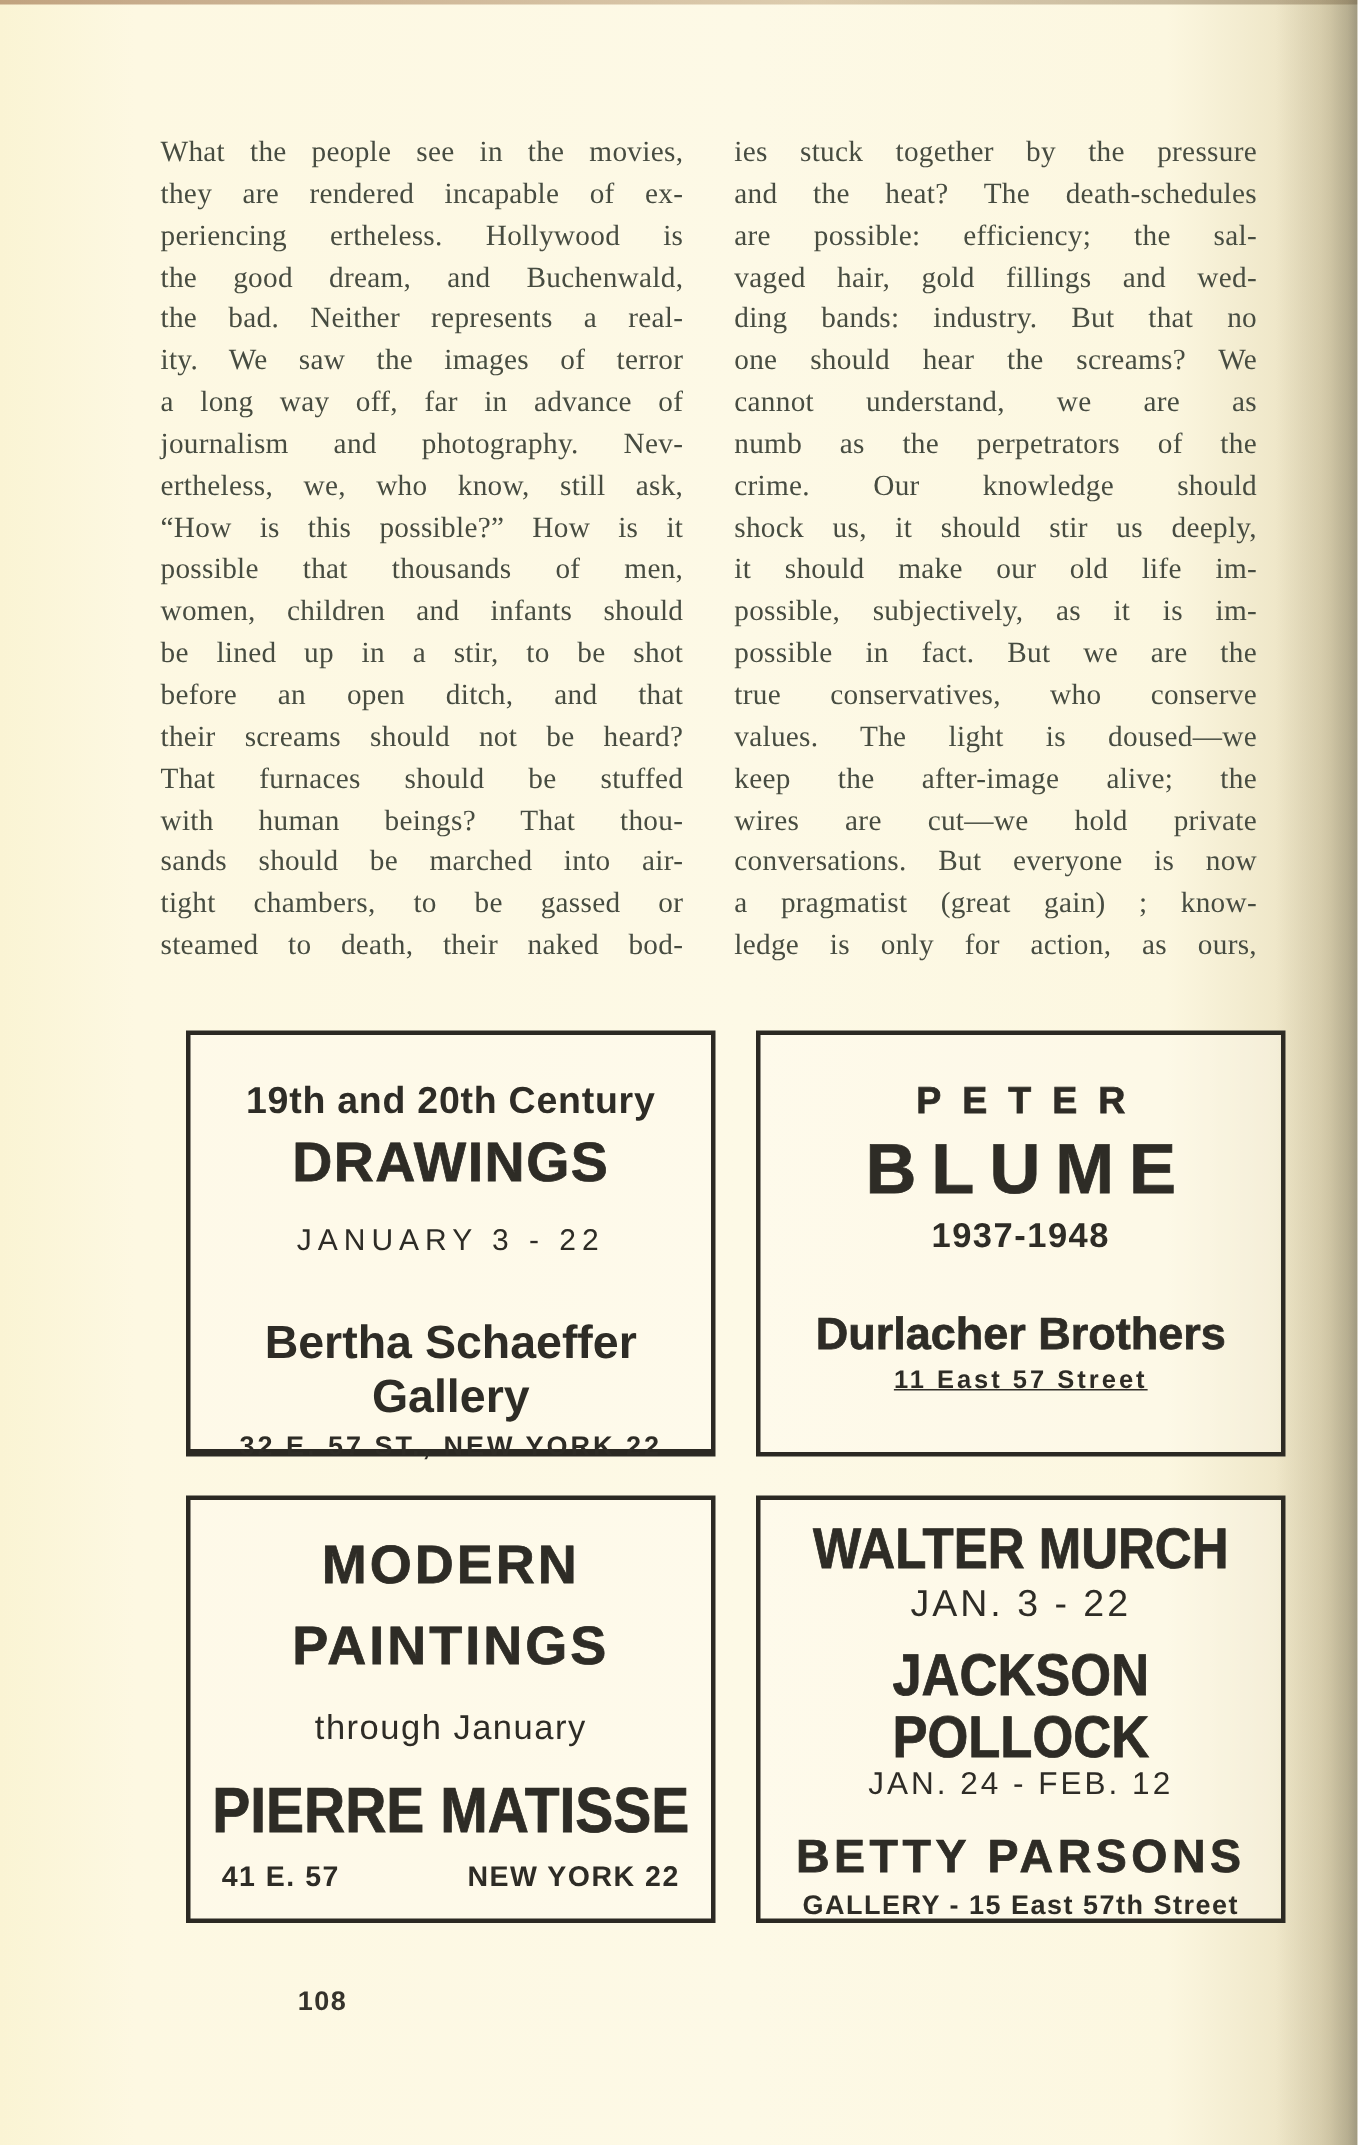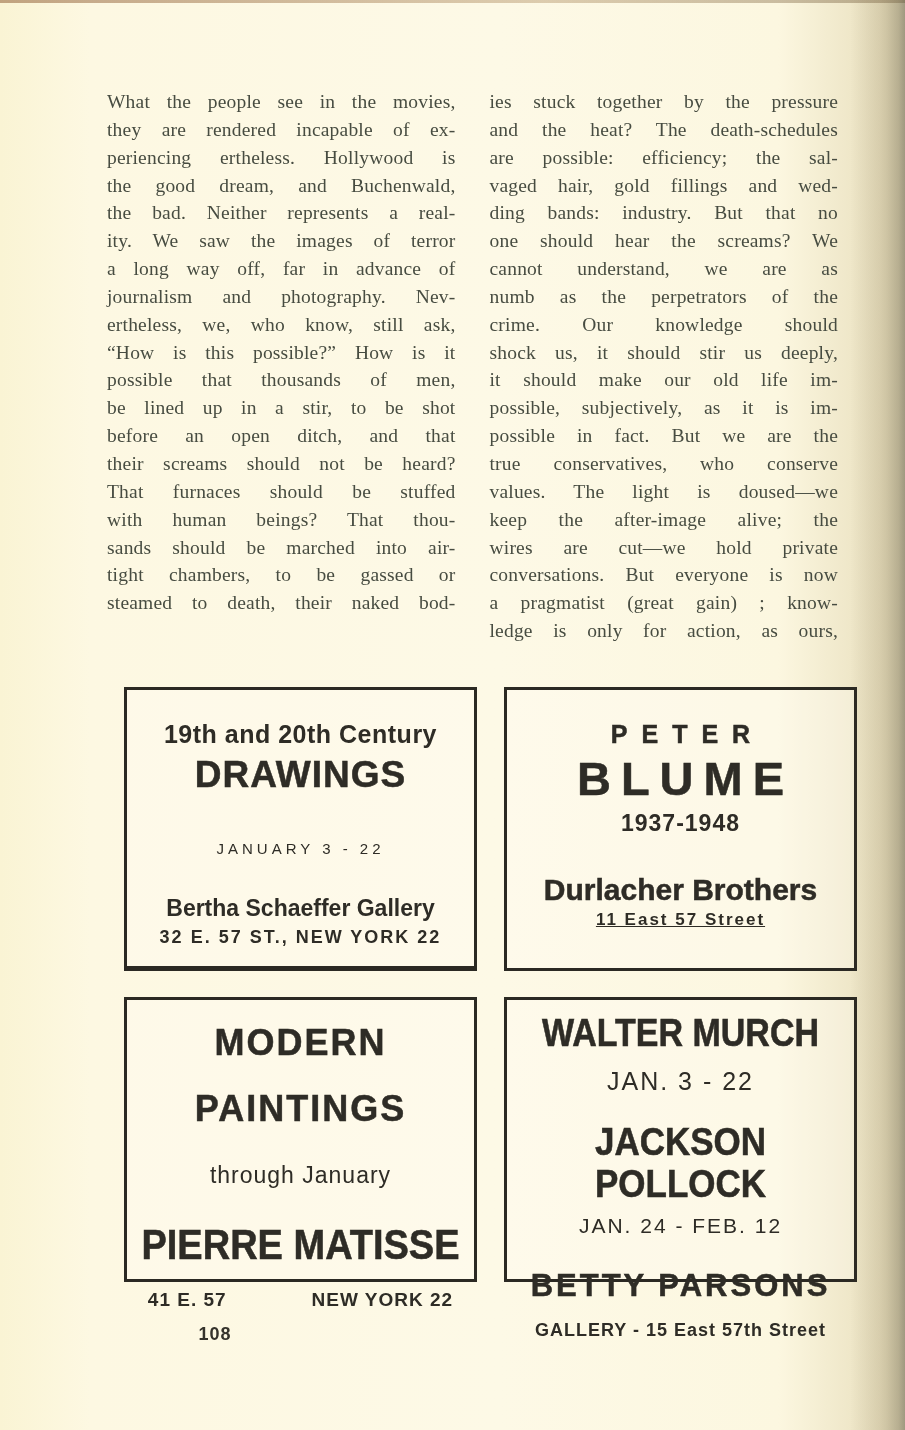--- a/index.html
+++ b/index.html
@@ -47,31 +47,31 @@
     color: #2e2c26;
   }
   .ad {
     border: 3px solid #2b2923;
     background: rgba(255,253,243,.35);
     display: flex; flex-direction: column; align-items: center;
     box-sizing: border-box;
     text-align: center;
   }
   .ad-r1 { height: 284px; }
-  .ad-r2 { height: 285px; gap: 12px; }
+  .ad-r2 { height: 285px; }
   .ad1 { border-bottom-width: 5px; }
   .heavy { font-weight: bold; -webkit-text-stroke: 0.5px currentColor; }
   .bold  { font-weight: bold; }
   .condensed { display:inline-block; transform: scaleY(1.12); letter-spacing: 0px; }
 
   
   .ad1-title   { margin-top: 30px; font-size: 25px; letter-spacing: 0.5px; }
   .ad1-big     { margin-top: 5px;  font-size: 37px; letter-spacing: 1px; }
-  .ad1-dates   { margin-top: 44px; font-size: 15px; letter-spacing: 4px; font-weight: 400; }
-  .ad1-gallery { margin-top: 38px; font-size: 23px; }
+  .ad1-dates   { margin-top: 20px; font-size: 20px; letter-spacing: 4px; font-weight: 400; }
+  .ad1-gallery { margin-top: 38px; font-size: 31px; }
   .ad1-addr    { margin-top: 5px;  font-size: 18px; letter-spacing: 2px; }
 
   
   .ad2-first   { margin-top: 30px; font-size: 25px; letter-spacing: 14px; padding-left: 14px; }
   .ad2-last    { margin-top: 6px;  font-size: 47px; letter-spacing: 10px; padding-left: 10px; line-height: 1; }
   .ad2-years   { margin-top: 8px;  font-size: 23px; letter-spacing: 1px; }
   .ad2-gallery { margin-top: 36px; font-size: 30px; }
   .ad2-addr    { margin-top: 3px;  font-size: 17px; letter-spacing: 2px; text-decoration: underline; }
 
   
@@ -110,20 +110,21 @@
         <div class="tline">they are rendered incapable of ex-</div>
         <div class="tline">periencing ertheless. Hollywood is</div>
         <div class="tline">the good dream, and Buchenwald,</div>
         <div class="tline">the bad. Neither represents a real-</div>
         <div class="tline">ity. We saw the images of terror</div>
         <div class="tline">a long way off, far in advance of</div>
         <div class="tline">journalism and photography. Nev-</div>
         <div class="tline">ertheless, we, who know, still ask,</div>
         <div class="tline">“How is this possible?” How is it</div>
         <div class="tline">possible that thousands of men,</div>
+        <div class="tline">women, children and infants should</div>
         <div class="tline">be lined up in a stir, to be shot</div>
         <div class="tline">before an open ditch, and that</div>
         <div class="tline">their screams should not be heard?</div>
         <div class="tline">That furnaces should be stuffed</div>
         <div class="tline">with human beings? That thou-</div>
         <div class="tline">sands should be marched into air-</div>
         <div class="tline">tight chambers, to be gassed or</div>
         <div class="tline">steamed to death, their naked bod-</div>
       </div>
     <div class="col">

